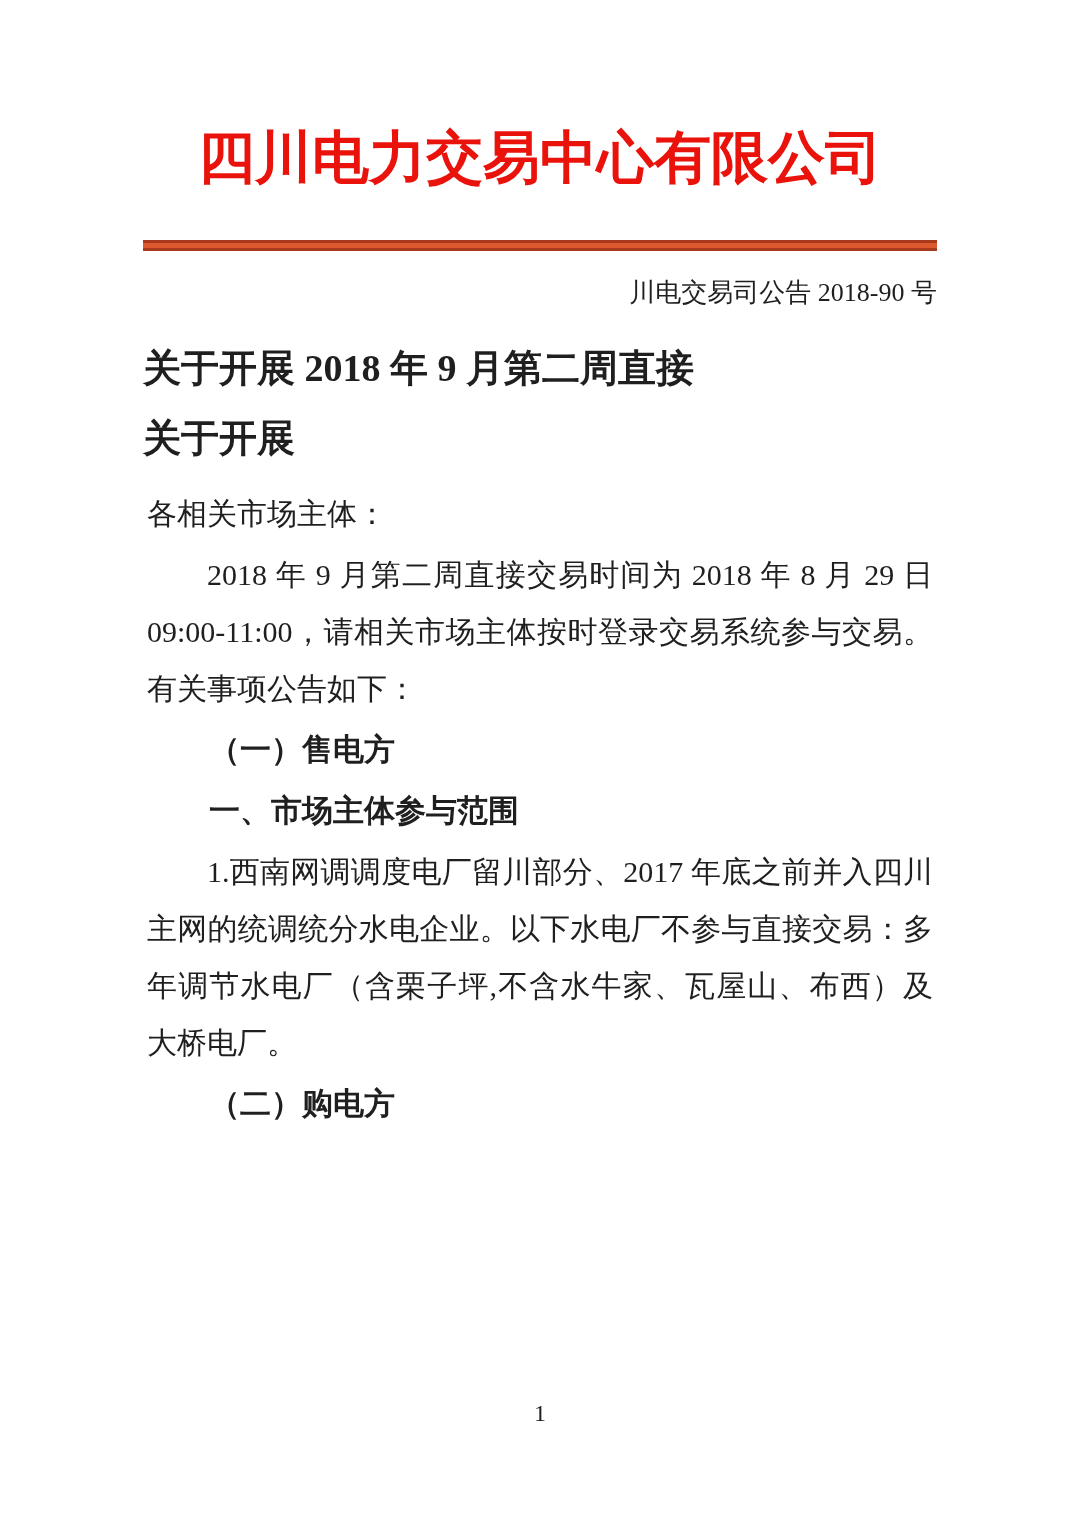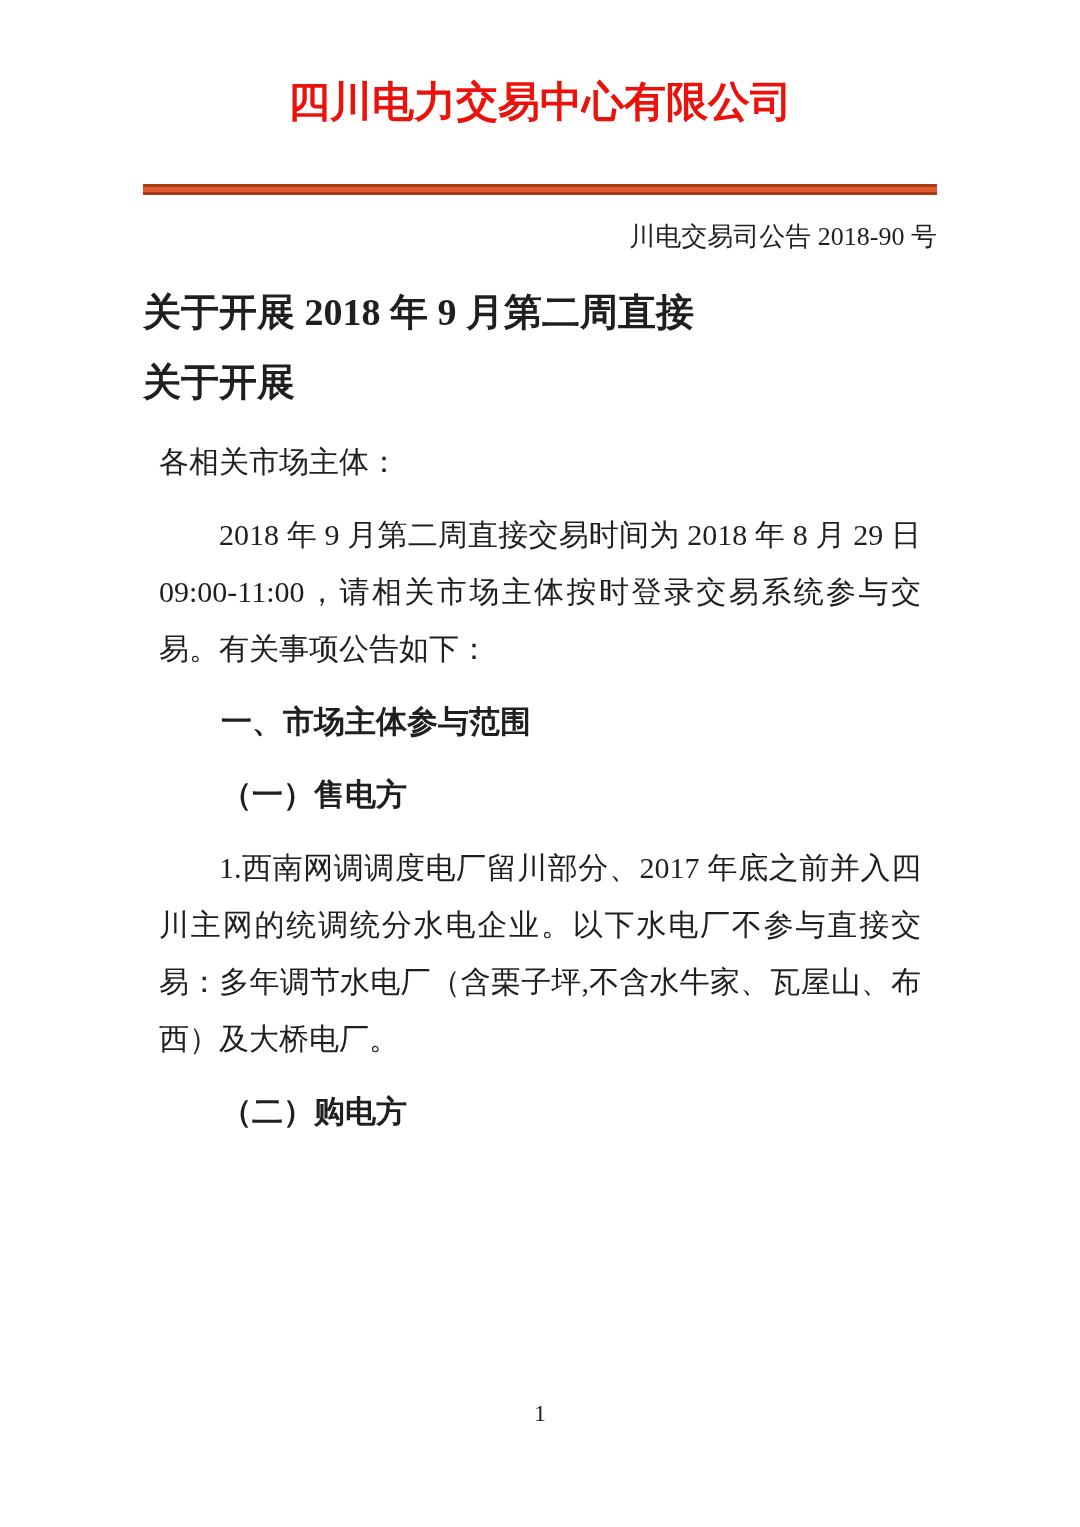--- a/index.html
+++ b/index.html
@@ -14,22 +14,22 @@
     margin: 0 auto;
     background: #ffffff;
     box-sizing: border-box;
     padding: 0 143px;
     overflow: hidden;
     font-family: "Liberation Serif", "DejaVu Serif", serif;
     color: var(--text, #1f1f1f);
   }
   .letterhead {
     margin: 0;
-    padding-top: 60px;
-    font-size: 42px;
+    padding-top: 116px;
+    font-size: 57px;
     line-height: 84px;
     font-weight: bold;
     text-align: center;
     color: var(--letterhead-red, #ea130c);
     white-space: nowrap;
   }
   .rule {
     margin-top: 40px;
     height: 5px;
     background: var(--rule-fill, #dd5a31);
@@ -49,21 +49,21 @@
     font-weight: bold;
     text-align: left;
   }
   .body-text {
     margin-top: 12px;
     font-size: 30px;
     line-height: 57px;
     text-align: justify;
   }
   .body-text p {
-    margin: 16px;
+    margin: 4px;
   }
   .indent {
     text-indent: 2em;
   }
   .heading {
     font-family: "Liberation Sans", "DejaVu Sans", sans-serif;
     font-weight: bold;
     font-size: 31px;
   }
   .pageno {
@@ -92,23 +92,23 @@
     <span class="title-line">关于开展 2018 年 9 月第二周直接</span><br>
     <span class="title-line">关于开展</span>
   </h2>
 
   <div class="body-text">
 
     <p>各相关市场主体：</p>
 
     <p class="indent">2018 年 9 月第二周直接交易时间为 2018 年 8 月 29 日 09:00-11:00，请相关市场主体按时登录交易系统参与交易。有关事项公告如下：</p>
 
+    <p class="indent heading">（一）售电方</p>
+
     <p class="indent heading">一、市场主体参与范围</p>
-
-    <p class="indent heading">（一）售电方</p>
 
     <p class="indent">1.西南网调调度电厂留川部分、2017 年底之前并入四川主网的统调统分水电企业。以下水电厂不参与直接交易：多年调节水电厂（含栗子坪,不含水牛家、瓦屋山、布西）及大桥电厂。</p>
 
 
     <p class="indent heading">（二）购电方</p>
 
   </div>
 
   <div class="pageno">1</div>
 

